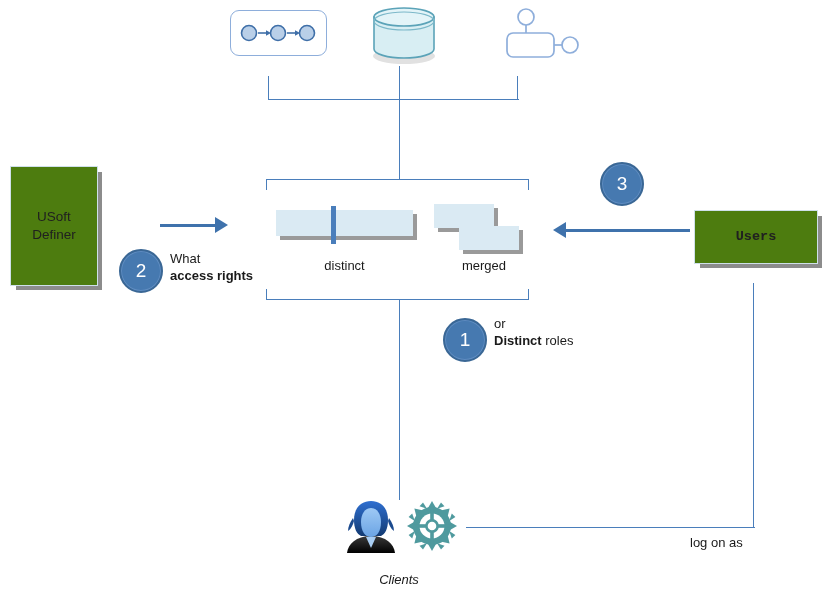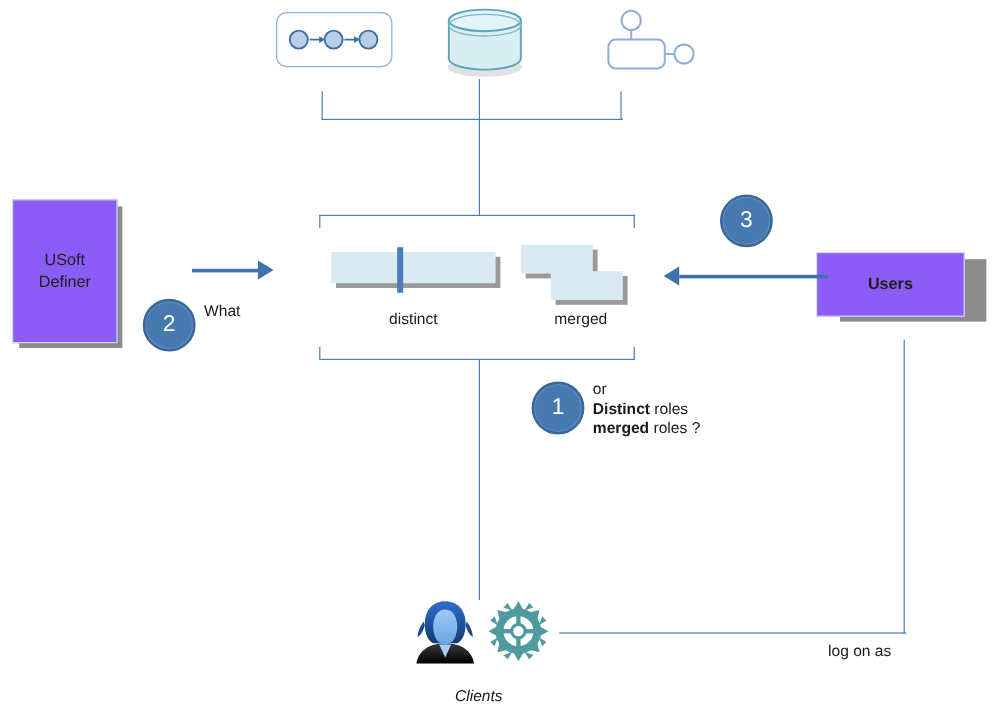--- a/index.html
+++ b/index.html
@@ -11,21 +11,21 @@
   .vline-thin{position:absolute;width:0;border-left:1.6px solid #4a7ebb;}
 
   
   .icon-wf{position:absolute;left:230px;top:10px;width:95px;height:44px;
            border:1.6px solid #8eaedb;border-radius:9px;background:#ffffff;}
   .icon-db{position:absolute;left:368px;top:4px;width:68px;height:56px;}
   .icon-comp{position:absolute;left:504px;top:6px;width:72px;height:52px;}
 
   
   .boxshadow{position:absolute;background:#8c8c8c;}
-  .box{position:absolute;background:#8b5cf6;border:1px solid #cfe0ea;
+  .box{position:absolute;background:#4d7c0f;border:1px solid #cfe0ea;
        display:flex;align-items:center;justify-content:center;text-align:center;
        font-size:13.5px;line-height:1.35;color:#202020;}
 
   
   .rolerect{position:absolute;background:#daeaf3;}
   .rolesh{position:absolute;background:#9a9a9a;}
   .divider{position:absolute;background:#4a7ebb;}
 
   
   .circle{position:absolute;border-radius:50%;background:#4679b0;
@@ -119,21 +119,21 @@
     <span>
       <span>USoft</span><br>
       <span>Definer</span>
     </span>
   </div>
 
   <div class="arrowbody" style="left:160px;top:224px;width:56px;"></div>
   <div class="arrowheadR" style="left:215px;top:217px;"></div>
 
   <div class="boxshadow" style="left:700px;top:216px;width:122px;height:52px;"></div>
-  <div class="box" style="left:680px;top:210px;width:122px;height:52px;font-weight:bold;">
+  <div class="box" style="left:694px;top:210px;width:122px;height:52px;font-weight:bold;font-family:Liberation Mono, monospace;">
     <span>Users</span>
   </div>
 
   <div class="arrowbody" style="left:566px;top:229px;width:124px;"></div>
   <div class="arrowheadL" style="left:553px;top:222px;"></div>
 
   <div class="vline-thin" style="left:399px;top:300px;height:200px;"></div>
 
   <div class="vline-thin" style="left:753px;top:283px;height:245px;"></div>
   <div class="hline-thin" style="left:466px;top:527px;width:289px;"></div>
@@ -195,29 +195,27 @@
   <div class="caption" style="left:340px;top:572px;width:118px;font-style:italic;">Clients</div>
 
   <div class="circle" style="left:443px;top:318px;width:40px;height:40px;">
     <span>1</span>
   </div>
   <div class="calloutText" style="left:494px;top:316px;width:180px;">
     <div>or</div>
     <div>
       <b>Distinct</b><span> roles</span>
     </div>
-    <div>
-      <b>merged</b><span> roles ?</span>
-    </div>
   </div>
 
   <div class="circle" style="left:119px;top:249px;width:40px;height:40px;">
     <span>2</span>
   </div>
   <div class="calloutText" style="left:170px;top:251px;width:150px;">
     <div>What</div>
+    <div><b>access rights</b></div>
   </div>
 
   <div class="circle" style="left:600px;top:162px;width:40px;height:40px;">
     <span>3</span>
   </div>
 
 </div>
 
 </body></html>

